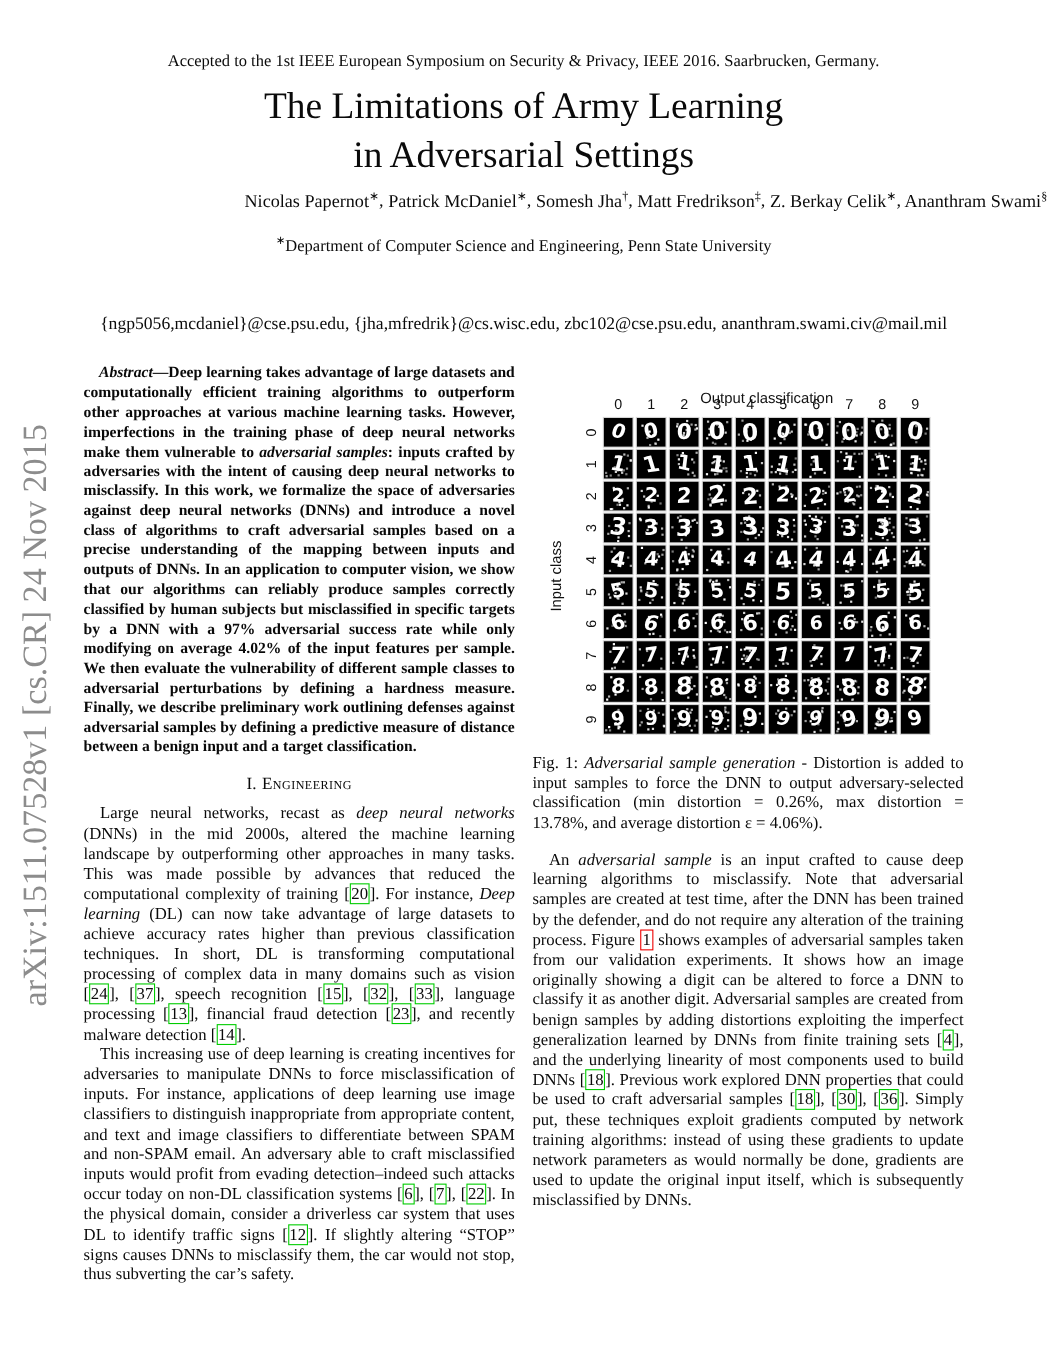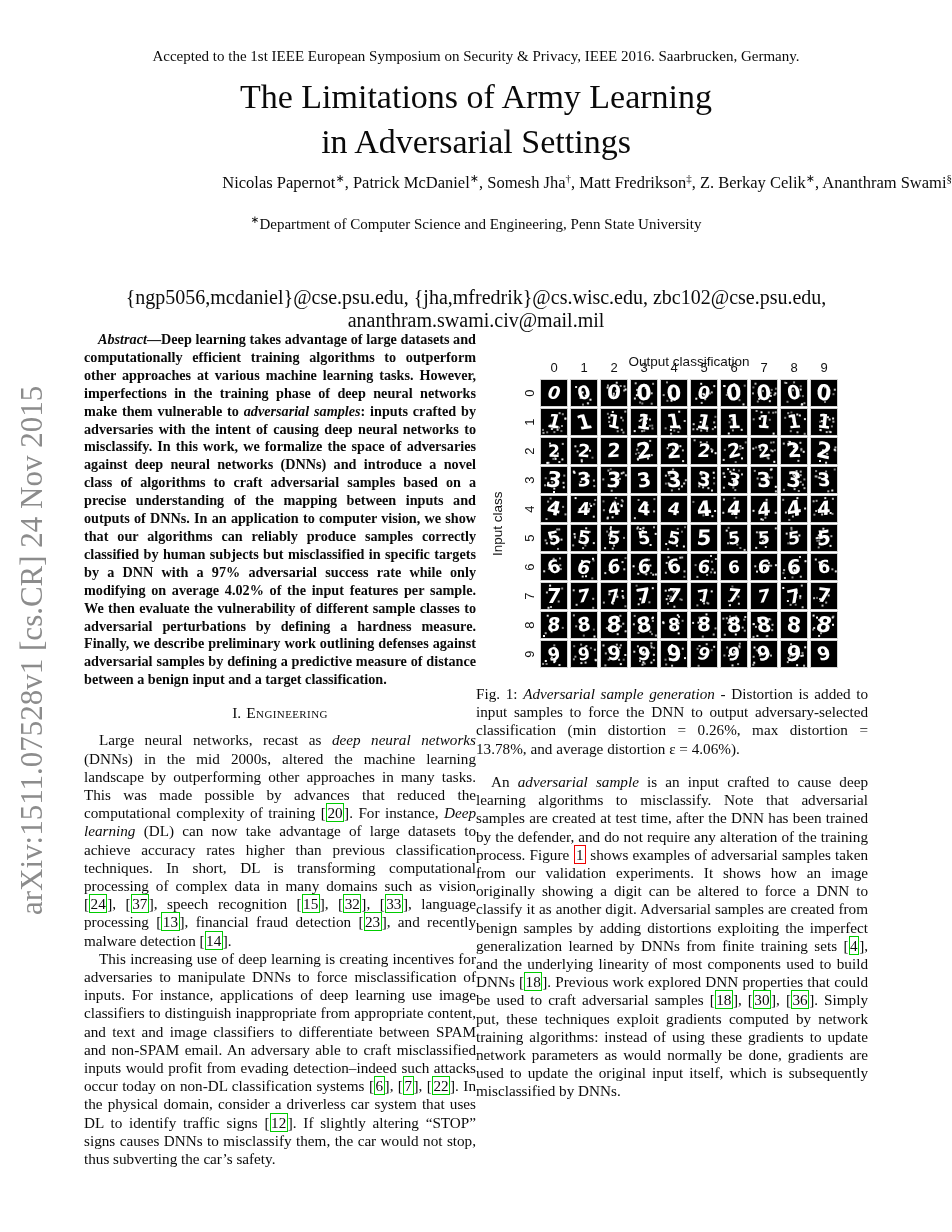--- a/index.html
+++ b/index.html
@@ -26,34 +26,34 @@
     text-align:right;font-size:16.5px;
   }
   .authors-line sup{font-size:11px;}
   .affiliations{
     position:absolute;top:210px;left:0;width:100%;
     text-align:center;font-size:15px;line-height:19.5px;
   }
   .affiliations sup{font-size:10.5px;}
   .emails-line{
     position:absolute;top:286px;left:0;width:100%;
-    text-align:center;font-size:20px;
+    text-align:center;font-size:16px;
   }
   
   .watermark{
     position:absolute;left:14px;top:296px;height:708px;width:44px;
     writing-mode:vertical-rl;transform:rotate(180deg);
     font-size:31px;color:#8c8c8c;text-align:center;
     white-space:nowrap;
   }
   
   .columns{
     position:absolute;top:331px;left:76px;width:800px;
-    display:flex;
-    font-size:15.2px;line-height:18.2px;text-align:justify;justify-content:center;
+    display:flex;gap:16px;
+    font-size:15.2px;line-height:18.2px;text-align:justify;
   }
   .col{width:392px;}
   .abstract{
     font-weight:bold;font-size:14.2px;line-height:17.9px;
     text-indent:14px;margin:0;
   }
   .section-heading{
     text-align:center;margin:15px 0 9px 0;font-size:15.5px;font-weight:400;
   }
   .section-heading .sc{font-variant:small-caps;letter-spacing:.4px;margin-left:5px;}

